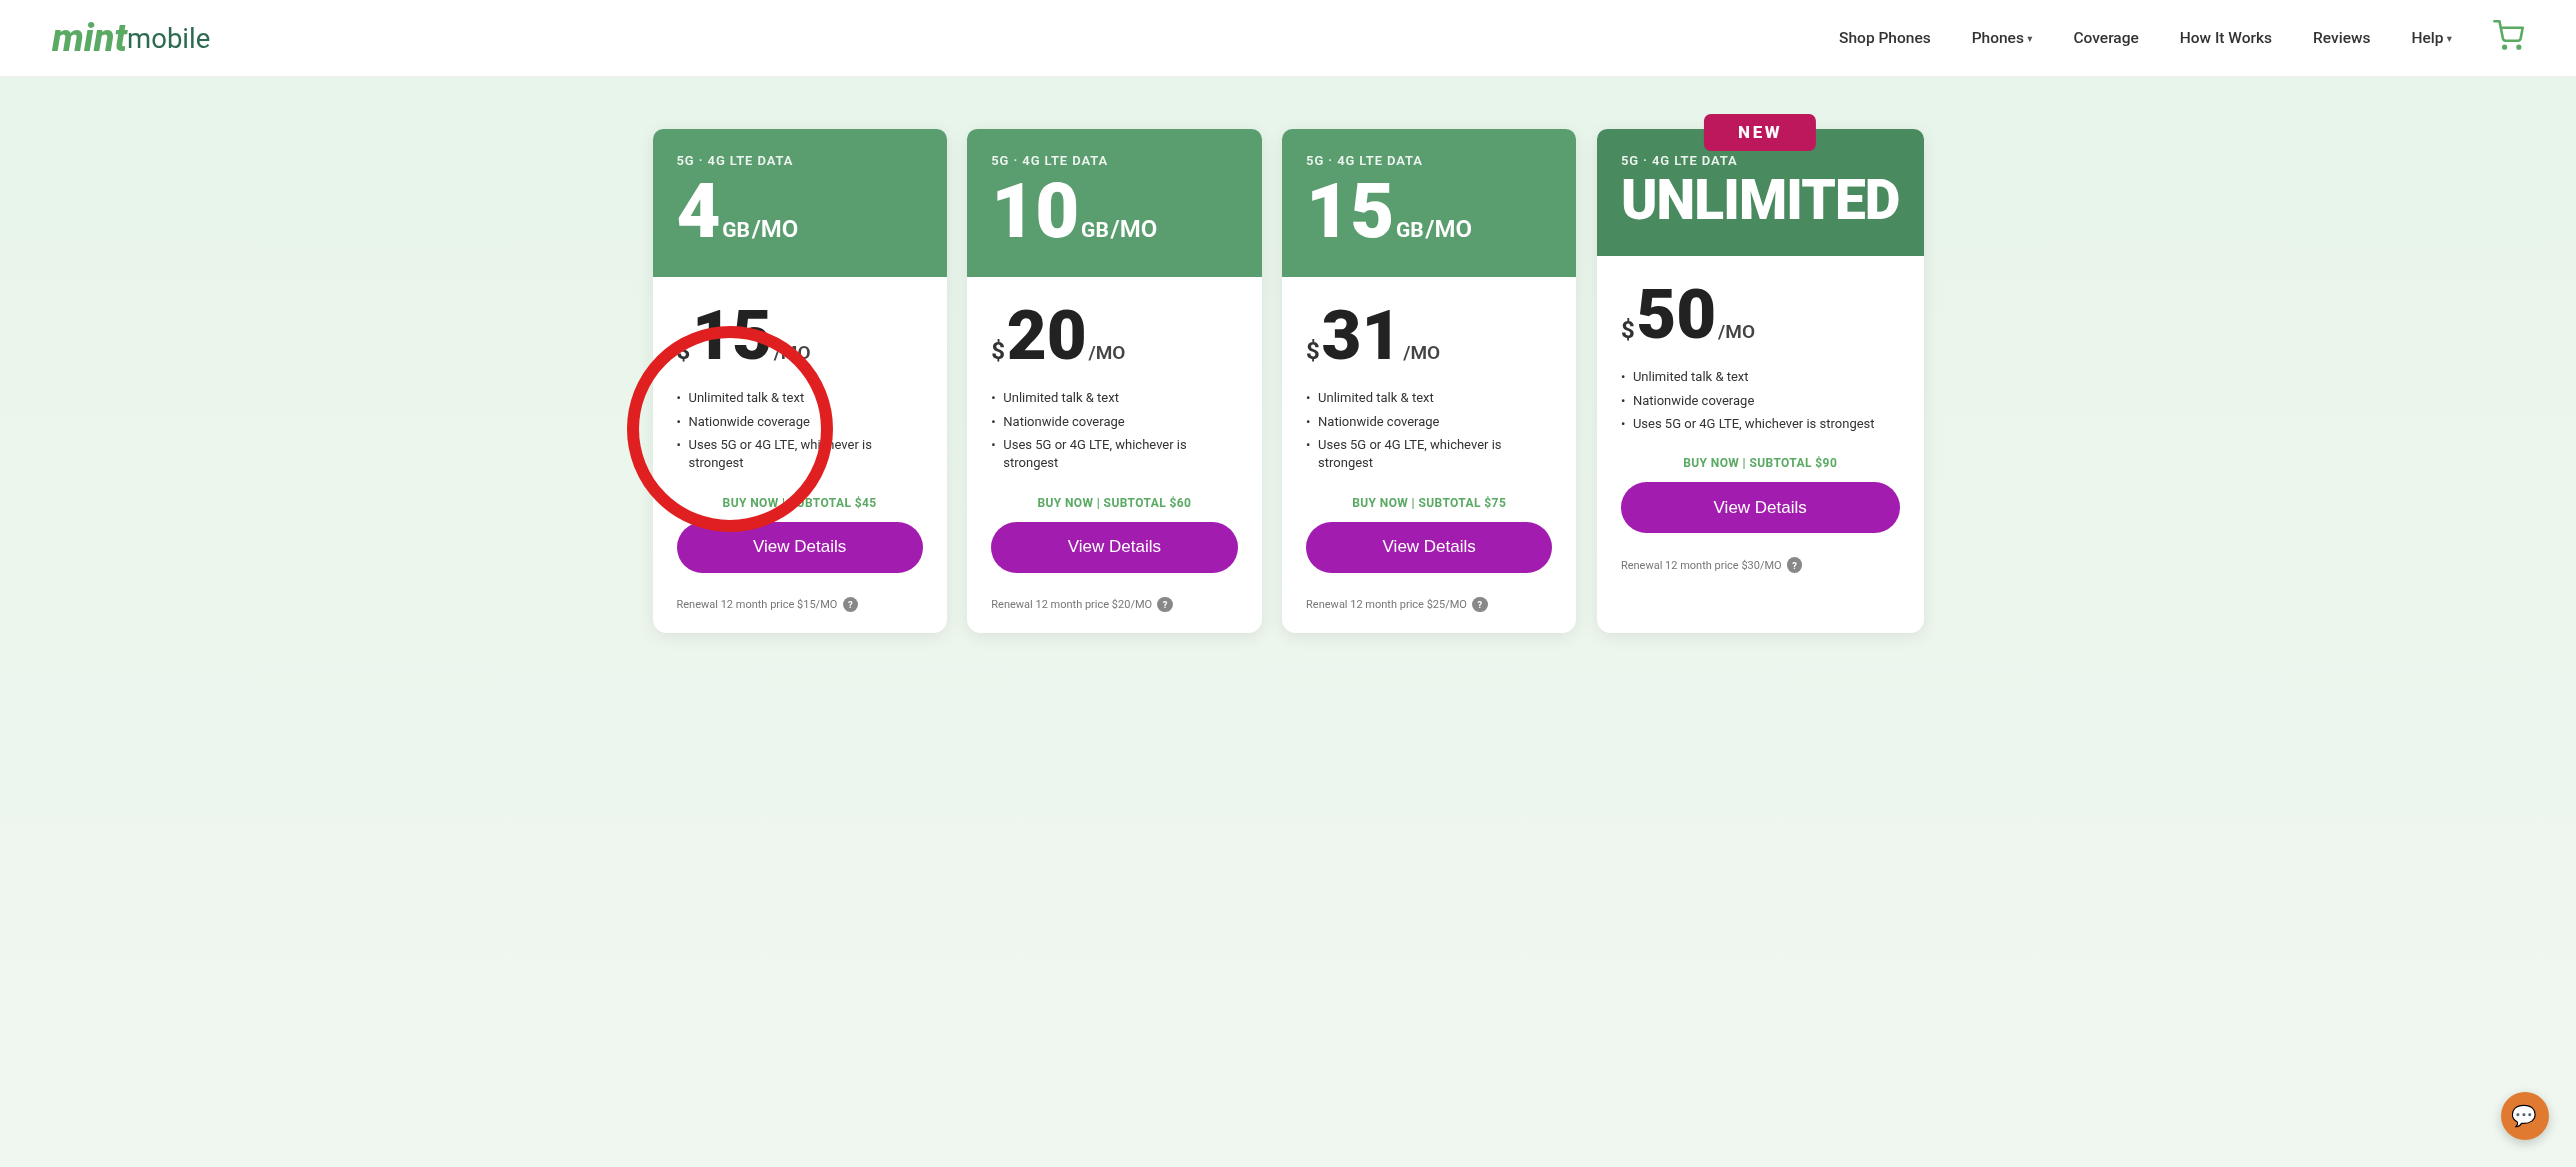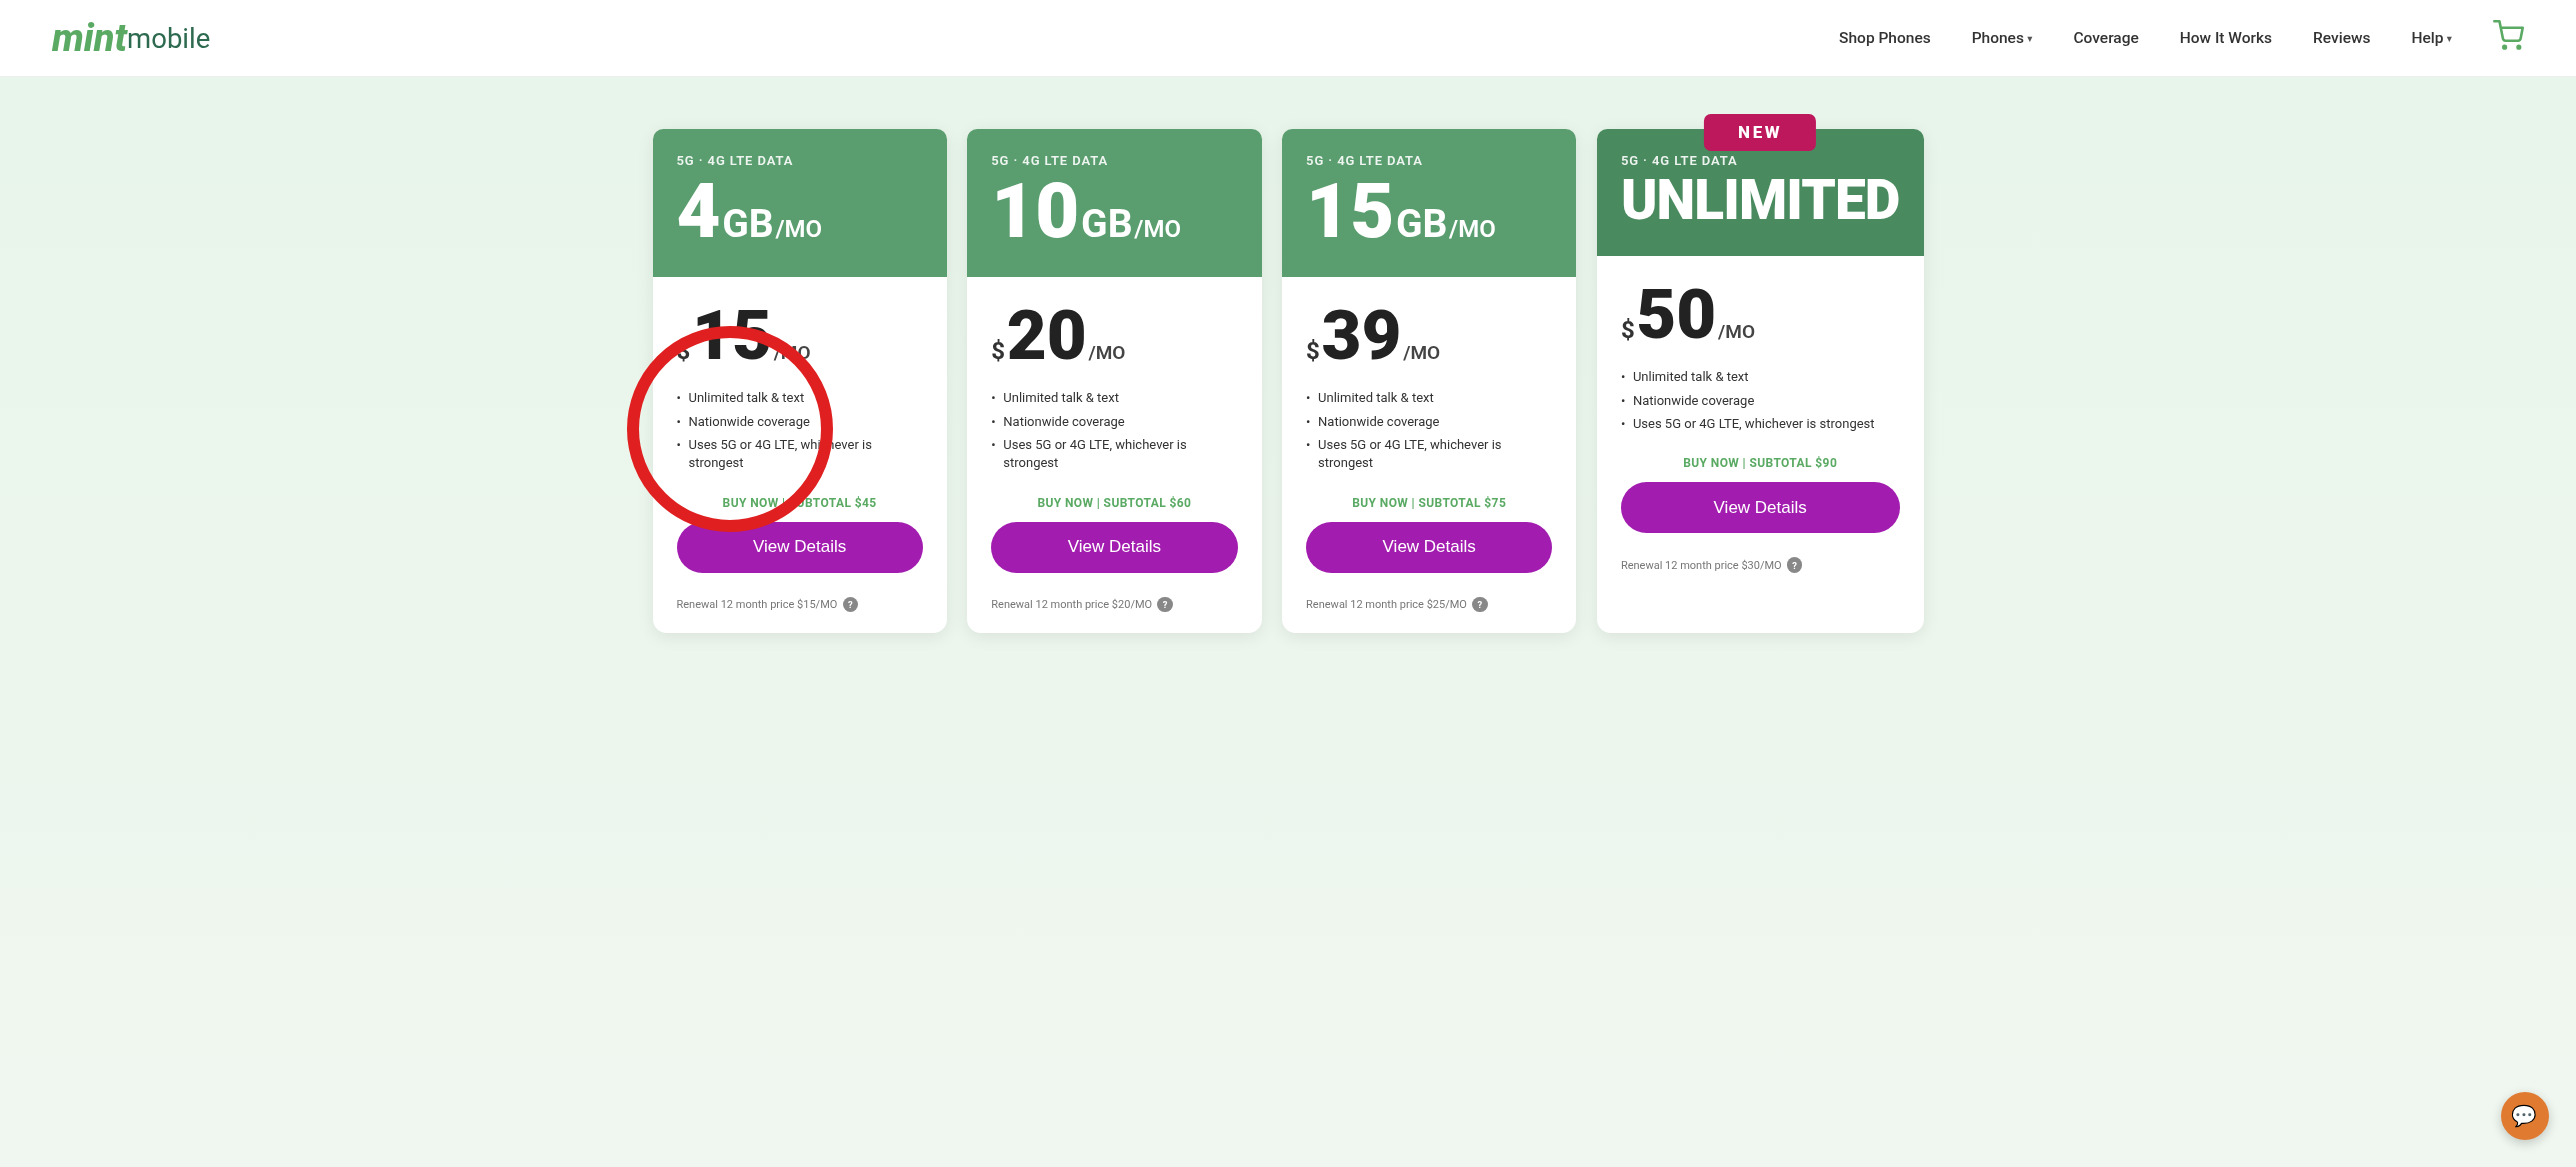--- a/index.html
+++ b/index.html
@@ -104,21 +104,21 @@
       align-items: baseline;
       gap: 1.7px;
     }
 
     .data-amount .gb-num {
       font-size: 76px;
       font-weight: 900;
     }
 
     .data-amount .gb-unit {
-      font-size: 39px;
+      font-size: 21px;
       font-weight: 700;
     }
 
     .data-amount .per-mo {
       font-size: 24px;
       font-weight: 600;
     }
 
     .unlimited-text {
       font-size: 55px;
@@ -402,21 +402,21 @@
         <div class="data-label">5G · 4G LTE DATA</div>
         <div class="data-amount">
           <span class="gb-num">15</span>
           <span class="gb-unit">GB</span>
           <span class="per-mo">/MO</span>
         </div>
       </div>
       <div class="plan-card-body">
         <div class="price-display">
           <span class="price-dollar">$</span>
-          <span class="price-amount">39</span>
+          <span class="price-amount">31</span>
           <span class="price-per-mo">/MO</span>
         </div>
         <ul class="features-list">
           <li>Unlimited talk &amp; text</li>
           <li>Nationwide coverage</li>
           <li>Uses 5G or 4G LTE, whichever is strongest</li>
         </ul>
         <div class="buy-link">BUY NOW | SUBTOTAL $75</div>
         <button class="view-details-btn">View Details</button>
         <div class="renewal-text">

